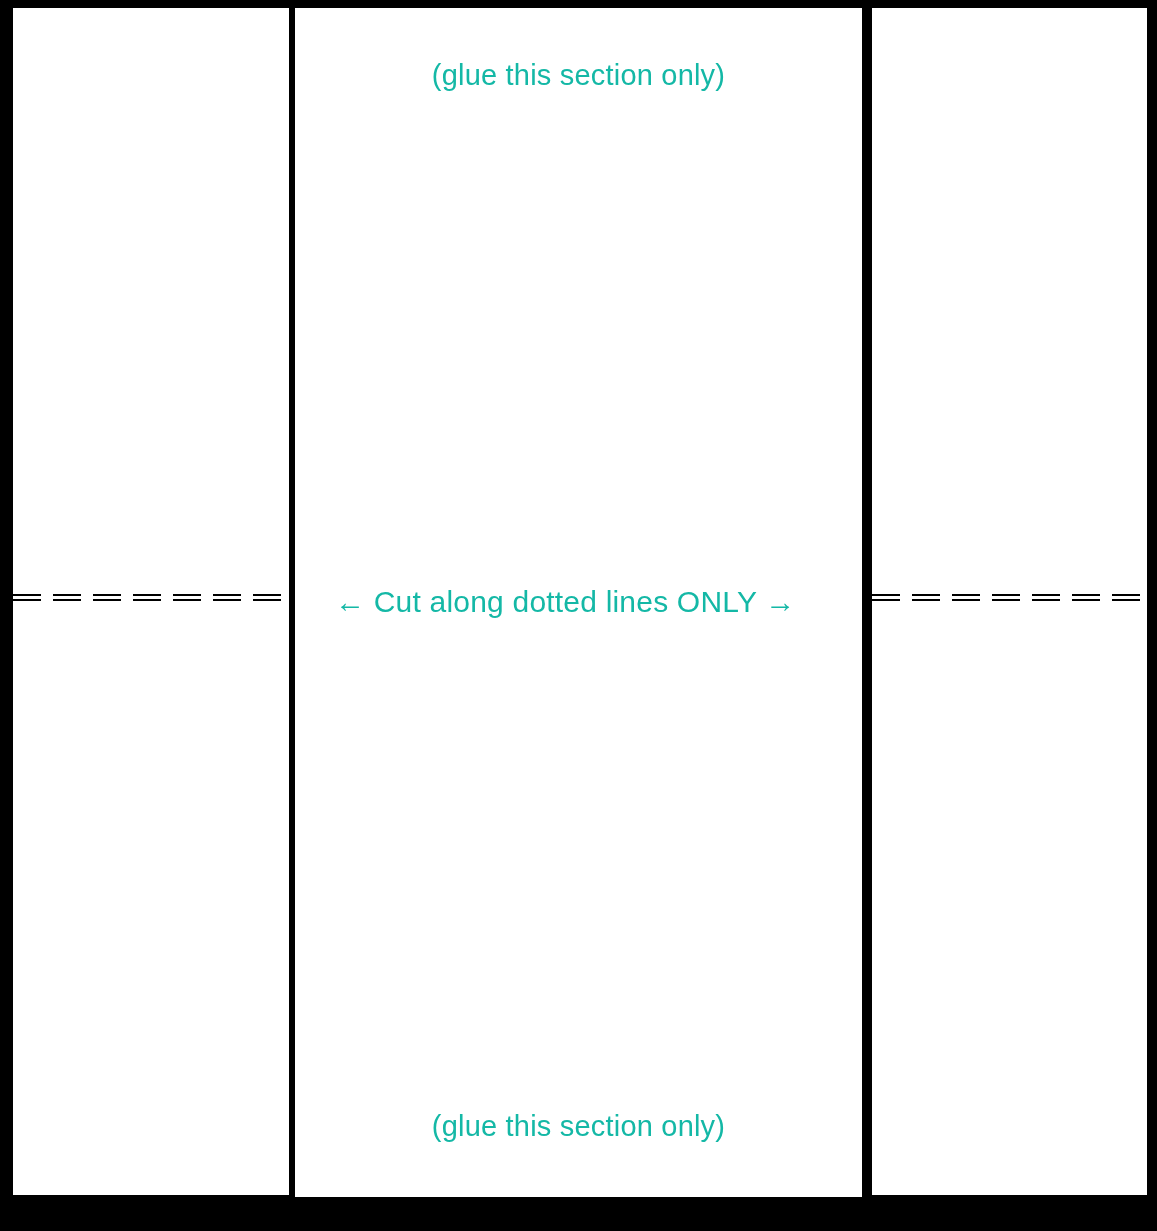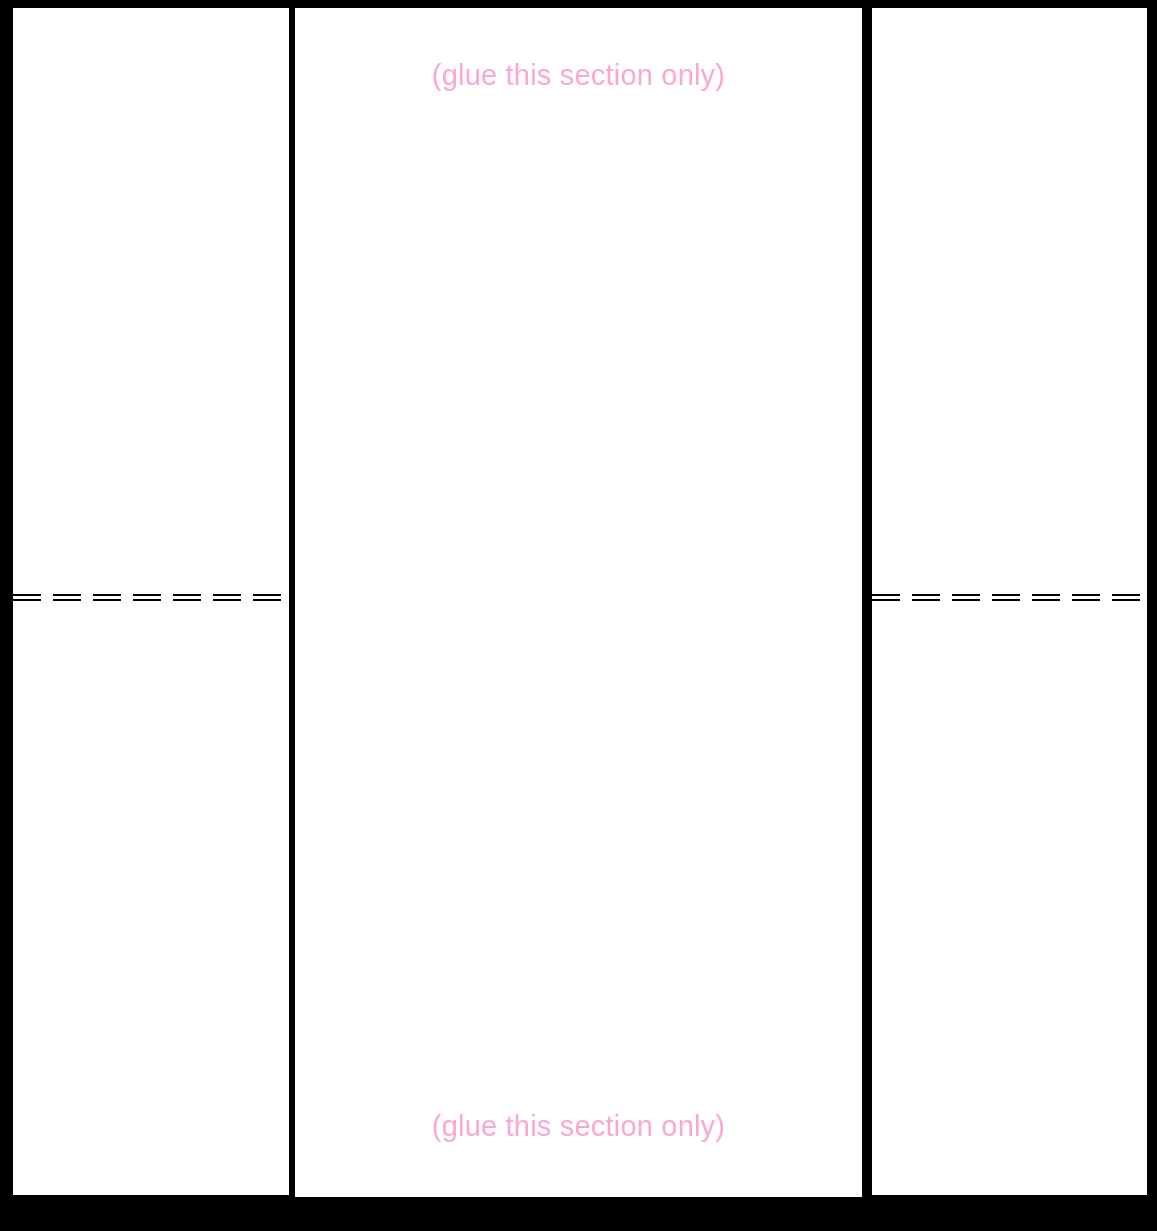--- a/index.html
+++ b/index.html
@@ -90,21 +90,21 @@
     width: 277px;
   }
   #cut-line-right {
     left: 872px;
     width: 276px;
   }
 
   
   .instruction {
     position: absolute;
-    color: #f9a8d4;
+    color: #14b8a6;
     font-family: "Liberation Sans", sans-serif;
     font-weight: 400;
     letter-spacing: 0.2px;
     white-space: normal;
   }
   .glue-text {
     left: 295px;
     width: 567px;
     text-align: center;
     font-size: 29px;
@@ -140,16 +140,17 @@
     <div class="stroke bottom"></div>
   </div>
   <div class="cut-line" id="cut-line-right">
     <div class="stroke top"></div>
     <div class="stroke bottom"></div>
   </div>
 
   <div class="instruction glue-text" id="glue-top">(glue this section only)</div>
 
 
+  <div class="instruction arrow-text" id="cut-instruction">← Cut along dotted lines ONLY →</div>
 
   <div class="instruction glue-text" id="glue-bottom">(glue this section only)</div>
 
 </div>
 
 </body></html>

